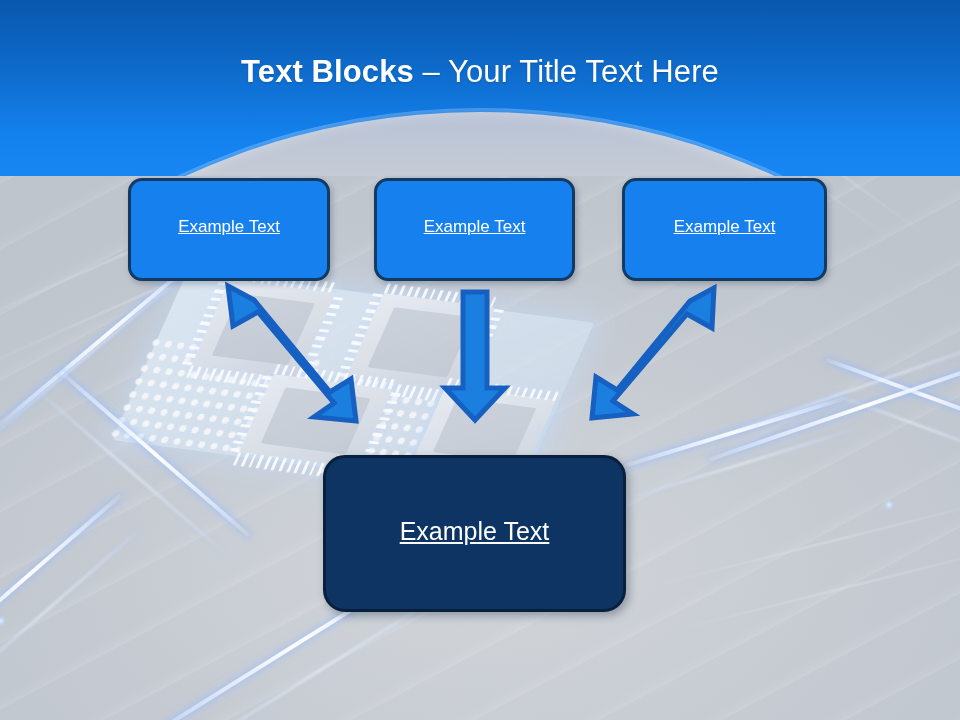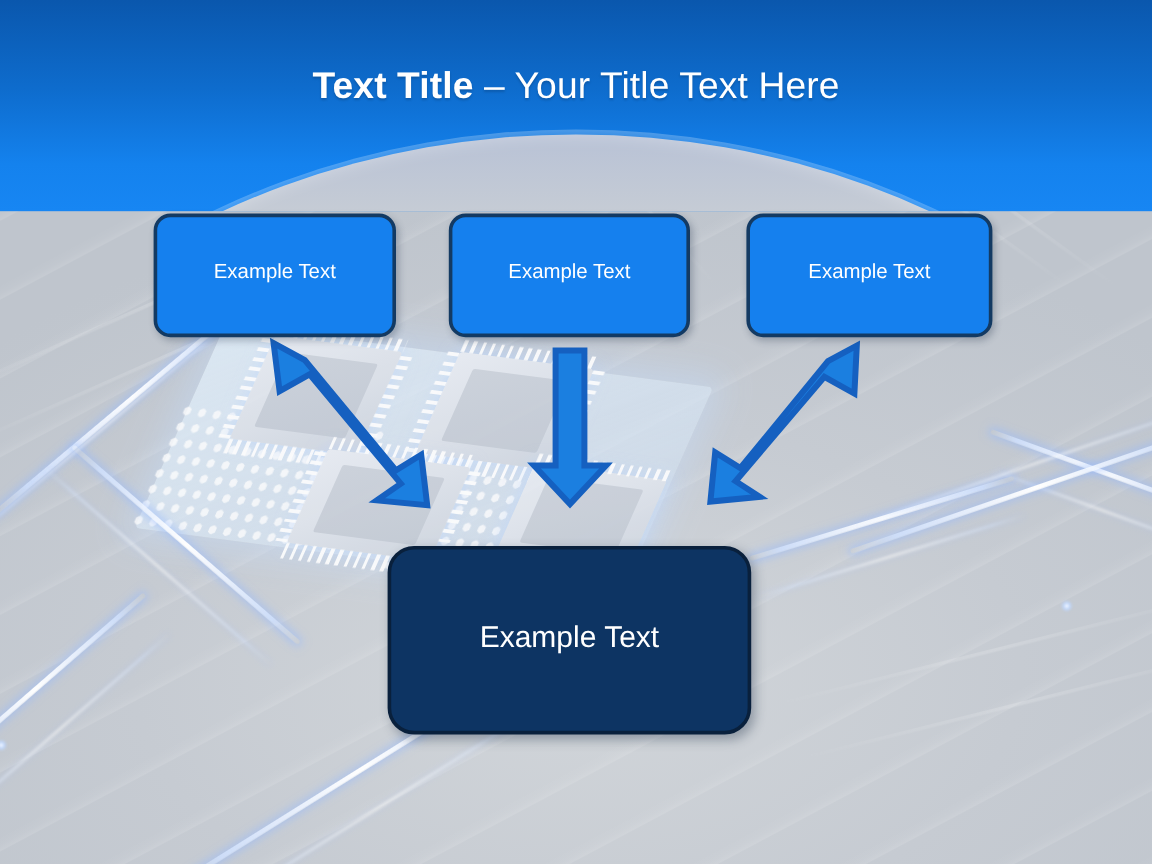--- a/index.html
+++ b/index.html
@@ -175,20 +175,21 @@
   
   .node {
     position: absolute;
     box-sizing: border-box;
     display: flex;
     align-items: center;
     justify-content: center;
     color: #ffffff;
     text-align: center;
     user-select: none;
+    text-decoration: underline;
   }
   .node-top {
     background: #1580ee;
     border: 3px solid #133a63;
     border-radius: 14px;
     font-size: 17px;
     box-shadow: 2px 3px 6px rgba(40,55,80,.30);
     padding-bottom: 6px;
   }
   .node-bottom {
@@ -284,21 +285,21 @@
     <div class="spark" style="left:884px; top:500px;"></div>
     <div class="spark" style="left:-4px; top:616px;"></div>
   </div>
 
   <div class="header-band">
     <div class="header-arc"></div>
     <div class="header-arc-glow"></div>
   </div>
 
   <div class="title">
-    <span class="strong">Text Title</span><span class="light"> – </span><span class="light">Your Title Text Here</span>
+    <span class="strong">Text Blocks</span><span class="light"> – </span><span class="light">Your Title Text Here</span>
   </div>
 
   <svg class="arrow-layer" viewBox="0 0 960 720">
 
     <g class="arrow-shape">
       <polygon points="228,286 254,300 330,392 351,379 356,421 314,417 334,403 258,312 233,326" fill="#1b7fe0" stroke="#1560c0" stroke-width="5" stroke-linejoin="miter" transform="translate(0,0)"></polygon>
     </g>
 
     <g class="arrow-shape">
       <polygon points="463,292 487,292 487,388 505,388 475,420 445,388 463,388" fill="#1b7fe0" stroke="#1560c0" stroke-width="5" stroke-linejoin="miter"></polygon>

